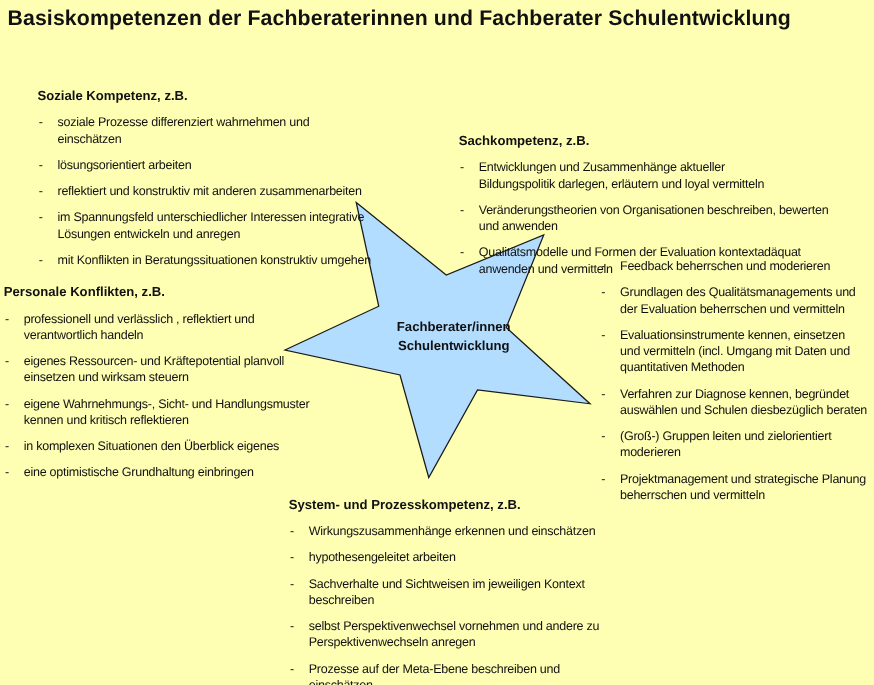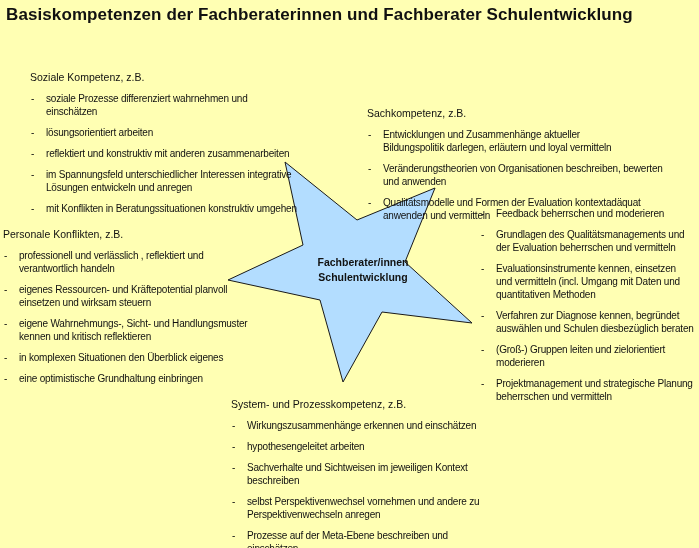--- a/index.html
+++ b/index.html
@@ -11,21 +11,21 @@
     font-family: "Liberation Sans", sans-serif;
     color: #111;
   }
   .title {
     position: absolute; left: 6px; top: 5px;
     font-size: 17px; font-weight: bold; letter-spacing: 0.1px;
     white-space: nowrap;
   }
   .block { position: absolute; font-size: 10px; line-height: 13px; }
   .block h3 {
-    margin: 0 0 8px 0; font-size: 10.5px; font-weight: normal;
+    margin: 0 0 8px 0; font-size: 10.5px; font-weight: bold;
   }
   .block ul { list-style: none; margin: 0; padding: 0; }
   .block li {
     position: relative; padding-left: 16px; margin-bottom: 8px;
     letter-spacing: -0.2px;
   }
   .block li::before {
     content: "-"; position: absolute; left: 1px; top: 0;
   }
   .star-svg { position: absolute; left: 0; top: 0; }

